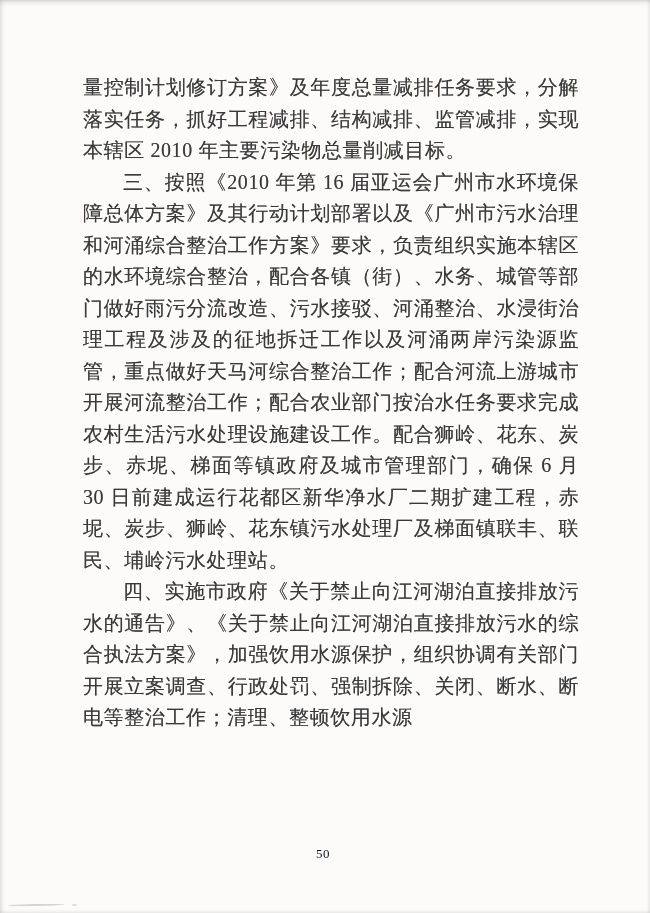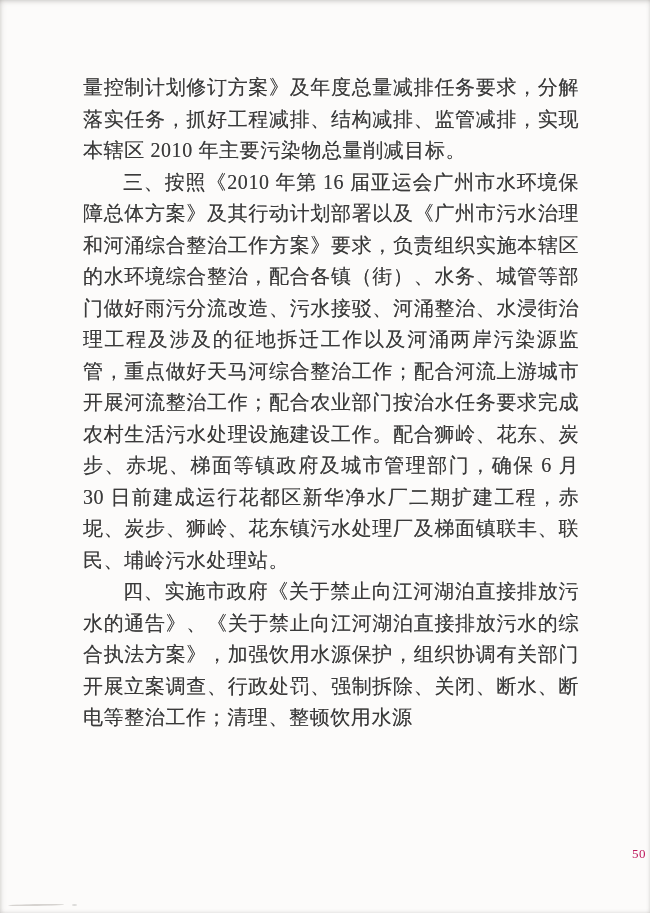--- a/index.html
+++ b/index.html
@@ -41,23 +41,23 @@
     padding: 0;
   }
   .para.indent {
     text-indent: 2em;
   }
   .page-number {
     position: absolute;
     left: 0;
     top: 846px;
     width: 646px;
-    text-align: right;
+    text-align: center;
     font-size: 13px;
-    color: #be185d;
+    color: #0f172a;
     letter-spacing: 0.5px;
   }
   .pencil-mark {
     position: absolute;
     left: 8px;
     top: 904px;
     width: 56px;
     height: 0;
     border-top: 2px solid rgba(125, 120, 114, 0.30);
     transform: rotate(-0.6deg);

